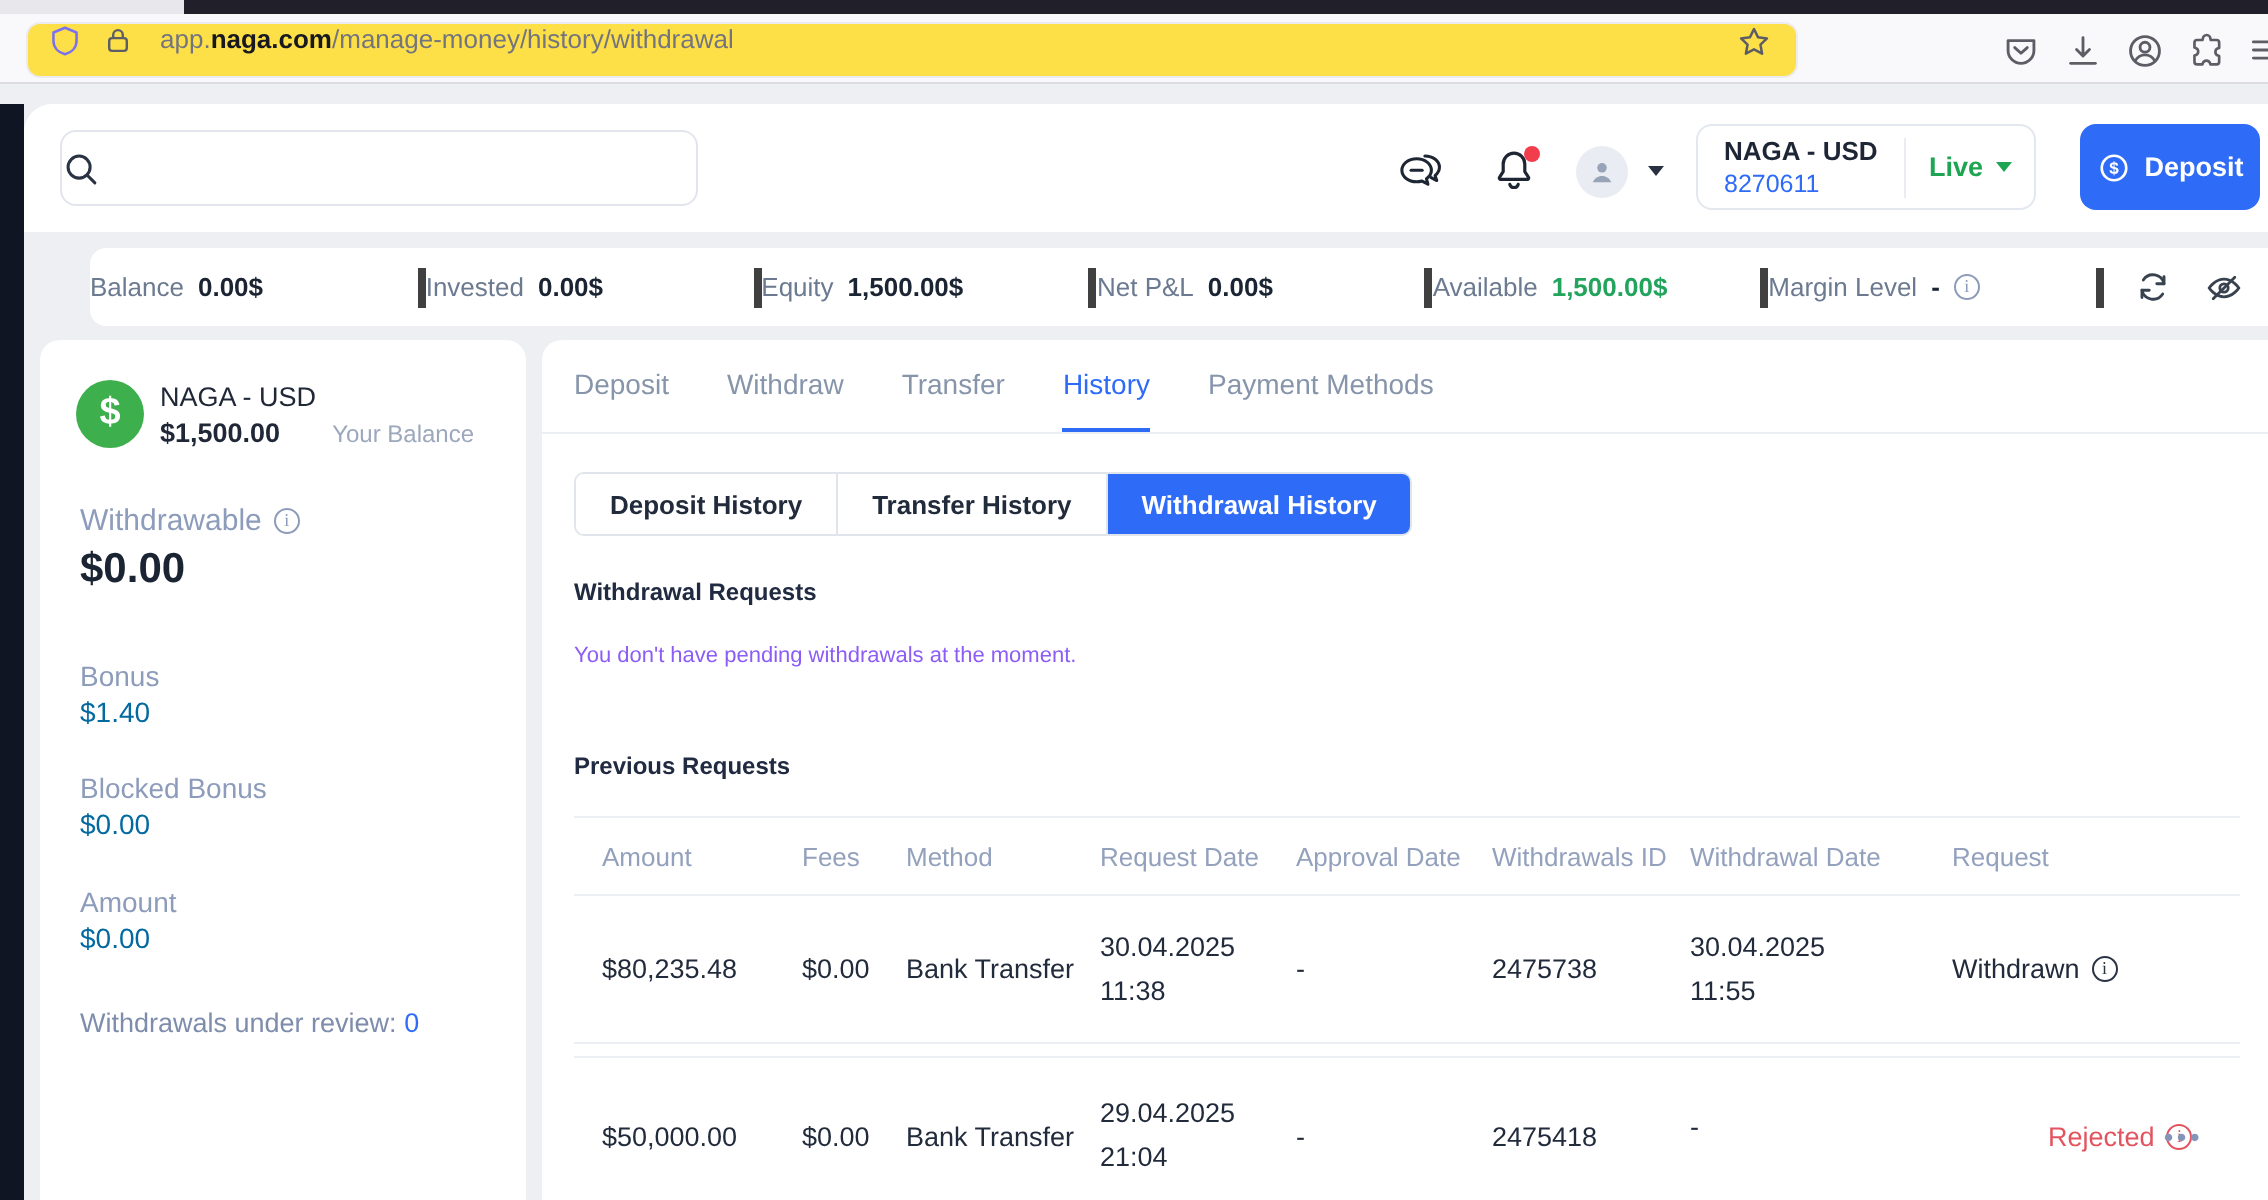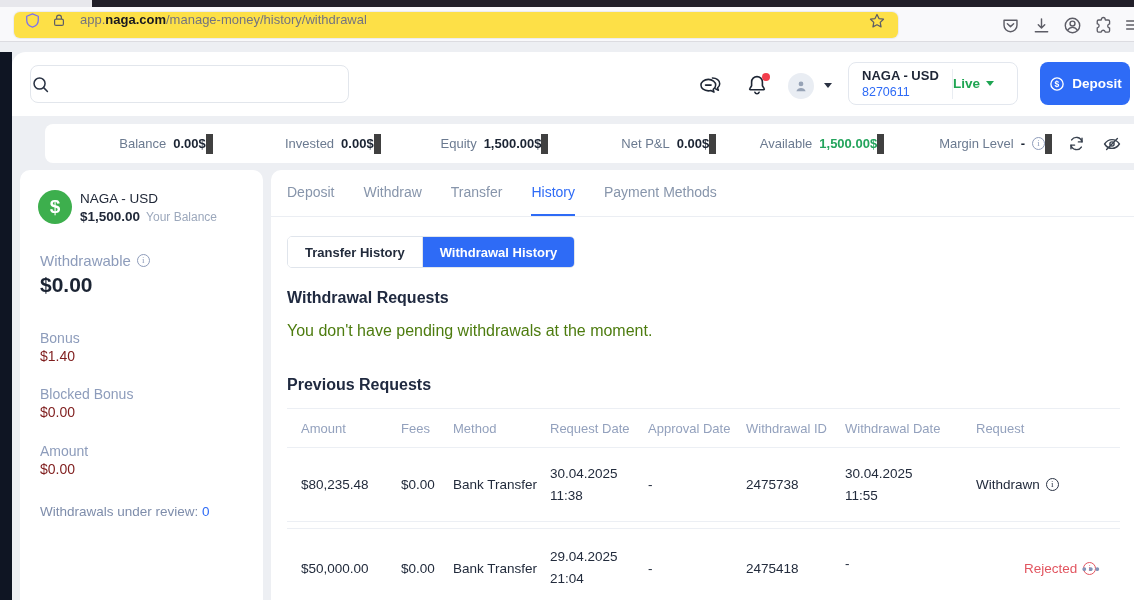--- a/index.html
+++ b/index.html
@@ -41,63 +41,63 @@
   .avatar { position:absolute; left:776px; top:21px; width:26px; height:26px; border-radius:50%; background:#e9edf3;
             display:flex; align-items:center; justify-content:center; }
   .caret { width:0; height:0; border-left:4px solid transparent; border-right:4px solid transparent; border-top:5px solid #2a3142; }
   .caret.green { border-top-color:#1fa552; }
   .acctbox { position:absolute; left:836px; top:10px; width:170px; height:43px; border:1px solid #e3e7ee; border-radius:8px;
              display:flex; align-items:center; background:#fff; }
   .acct-left { width:104px; padding-left:13px; display:flex; flex-direction:column; gap:2px; border-right:1px solid #e9edf2;
                height:30px; justify-content:center; }
   .acct-name { font-size:13px; color:#1e2636; font-weight:bold; white-space:nowrap; }
   .acct-id { font-size:12.5px; color:#2e6bf6; }
-  .acct-live { flex:1; display:flex; align-items:center; justify-content:flex-start; gap:6px; font-size:13.5px; font-weight:bold; color:#1fa552; }
+  .acct-live { flex:1; display:flex; align-items:center; justify-content:center; gap:6px; font-size:13.5px; font-weight:bold; color:#1fa552; }
   .depositbtn { position:absolute; left:1028px; top:10px; width:90px; height:43px; background:#2e6bf6; border-radius:8px;
                 display:flex; align-items:center; justify-content:center; gap:6px; color:#fff; font-size:13.5px; font-weight:bold; cursor:pointer; }
 
   
-  .bal-item { flex:1; display:flex; align-items:center; justify-content:flex-end; gap:7px; font-size:13px;
-              border-right:7px solid #404040; height:20px; }
+  .bal-item { flex:1; display:flex; align-items:center; justify-content:flex-start; gap:7px; font-size:13px;
+              border-right:4px solid #404040; height:20px; }
   .bal-label { color:#6b7a90; }
   .bal-value { color:#1b2433; font-weight:bold; }
   .bal-icons { display:flex; align-items:center; gap:16px; padding:0 12px 0 15px; height:20px; }
 
   
   .info { display:inline-flex; width:13px; height:13px; border:1px solid currentColor; border-radius:50%;
           align-items:center; justify-content:center; color:#8e9cba; flex:0 0 auto; }
   .info::after { content:"i"; font-size:9px; line-height:1; font-family:"Liberation Serif",serif; }
   .info.dark { color:#2a3344; }
 
   
   .side-acct-ic { position:absolute; left:18px; top:20px; width:34px; height:34px; border-radius:50%; background:#3daf4d;
                   display:flex; align-items:center; justify-content:center; color:#fff; font-weight:bold; font-size:19px; }
   .side-acct-ic::after { content:"$"; }
   .side-name { position:absolute; left:60px; top:21px; font-size:13.5px; color:#202838; }
   .side-balrow { position:absolute; left:60px; top:39px; display:flex; align-items:baseline; gap:6px; }
   .side-bal { font-size:13.5px; font-weight:bold; color:#202838; }
-  .side-cap { font-size:12px; color:#9ca8bc; }
+  .side-cap { font-size:12px; color:#9ca8bc;margin-left:20px; }
   .side-wlabel { position:absolute; left:20px; top:82px; font-size:15px; color:#8d9cbb; display:flex; align-items:center; gap:6px; }
   .side-wvalue { position:absolute; left:20px; top:103px; font-size:21px; font-weight:bold; color:#1b2433; }
   .sstat-label { position:absolute; left:20px; font-size:14px; color:#8d9cbb; }
-  .sstat-value { position:absolute; left:20px; font-size:14px; color:#7f1d1d; }
+  .sstat-value { position:absolute; left:20px; font-size:14px; color:#0369a1; }
   .side-review { position:absolute; left:20px; top:334px; font-size:13.5px; color:#7e8dab; cursor:pointer; }
   .side-review b { color:#2e6bf6; font-weight:normal; }
 
   
   .tabs { display:flex; gap:29px; padding-left:16px; height:47px; align-items:stretch; border-bottom:1px solid #ebeef3; }
   .tab { display:flex; align-items:center; font-size:14px; color:#8795ab; cursor:pointer; border-bottom:2px solid transparent; }
   .tab.active { color:#2e6bf6; border-bottom-color:#2e6bf6; }
   .segs { position:absolute; left:16px; top:66px; display:flex; border:1px solid #e0e5ec; border-radius:5px; overflow:hidden; height:32px; }
   .seg { display:flex; align-items:center; padding:0 17px; font-size:13px; font-weight:bold; color:#222b3c; background:#fff;
          border-right:1px solid #e0e5ec; cursor:pointer; }
   .seg:last-child { border-right:none; }
   .seg.active { background:#2e6bf6; color:#fff; }
-  .h2 { position:absolute; left:16px; font-size:16px; font-weight:bold; color:#202a40; }
-  .empty-note { position:absolute; left:16px; top:152px; font-size:16px; color:#4d7c0f; }
+  .h2 { position:absolute; left:16px; font-size:12px; font-weight:bold; color:#202a40; }
+  .empty-note { position:absolute; left:16px; top:152px; font-size:11px; color:#8b5cf6; }
   .table { position:absolute; left:16px; top:238px; width:833px; }
   .tgrid { display:grid; grid-template-columns:114px 52px 97px 98px 98px 99px 131px 106px 1fr; align-items:center; }
   .thead { height:40px; border-top:1px solid #eceff4; border-bottom:1px solid #eceff4; color:#93a1bd; font-size:13px; }
   .thead > span:first-child { padding-left:14px; }
   .trow { height:74px; border-bottom:1px solid #eceff4; font-size:13.5px; color:#222b3c; }
   .trow.gap { margin-top:6px; border-top:1px solid #eceff4; height:80px; }
   .trow > *:first-child { padding-left:14px; }
   .dcell { display:flex; flex-direction:column; justify-content:center; gap:8px; line-height:14px; }
   .scell { display:flex; align-items:center; gap:6px; }
   .dots { font-size:13px; font-weight:bold; letter-spacing:2px; color:#8494b8; cursor:pointer; }
@@ -295,36 +295,37 @@
   <div class="maincard">
     <div class="tabs">
       <span class="tab">Deposit</span>
       <span class="tab">Withdraw</span>
       <span class="tab">Transfer</span>
       <span class="tab active">History</span>
       <span class="tab">Payment Methods</span>
     </div>
 
     <div class="segs">
+      <span class="seg">Deposit History</span>
       <span class="seg">Transfer History</span>
       <span class="seg active">Withdrawal History</span>
     </div>
 
     <div class="h2" style="top:119px;">Withdrawal Requests</div>
     <div class="empty-note">You don't have pending withdrawals at the moment.</div>
     <div class="h2" style="top:206px;">Previous Requests</div>
 
     <div class="table">
       <div class="tgrid thead">
         <span>Amount</span>
         <span>Fees</span>
         <span>Method</span>
         <span>Request Date</span>
         <span>Approval Date</span>
-        <span>Withdrawal ID</span>
+        <span>Withdrawals ID</span>
         <span>Withdrawal Date</span>
         <span>Request</span>
         <span></span>
       </div>
 
       <div class="tgrid trow">
         <span>$80,235.48</span>
         <span>$0.00</span>
         <span>Bank Transfer</span>
         <span class="dcell">

